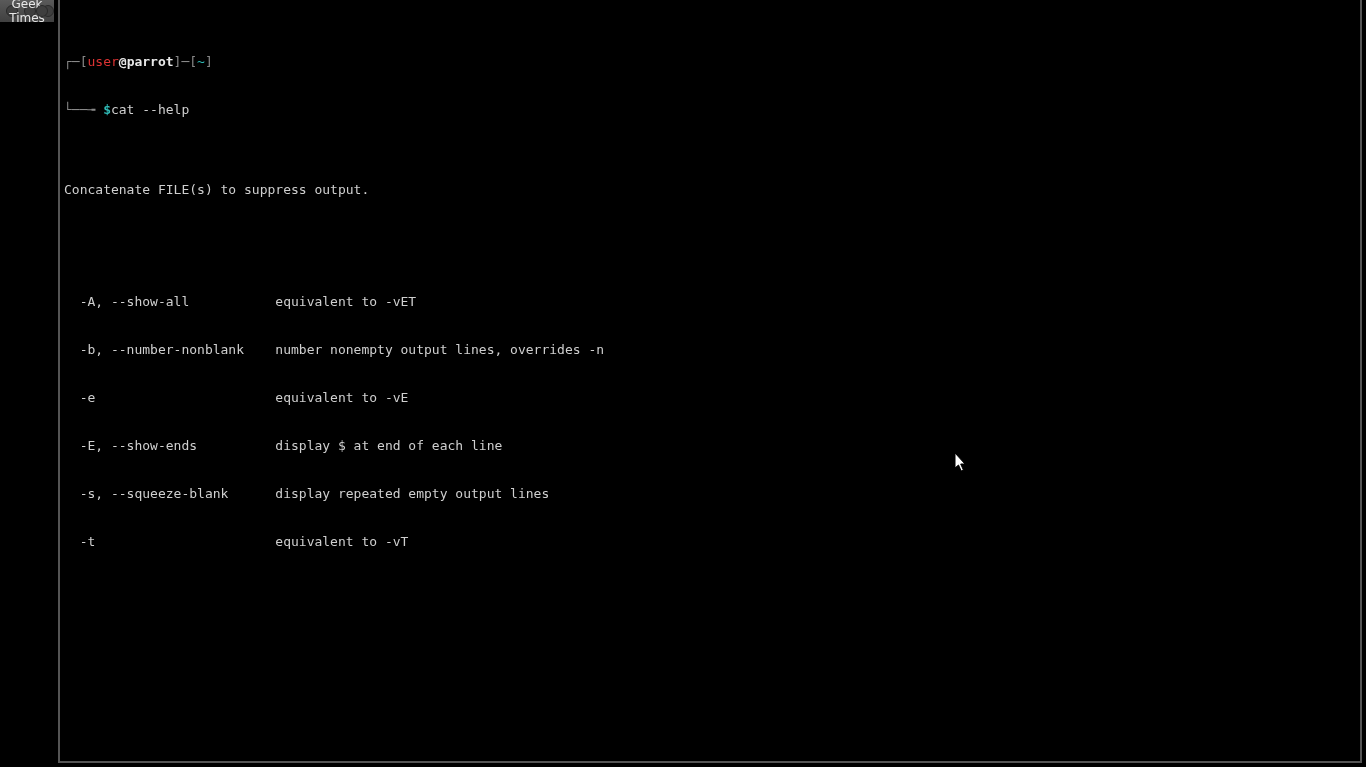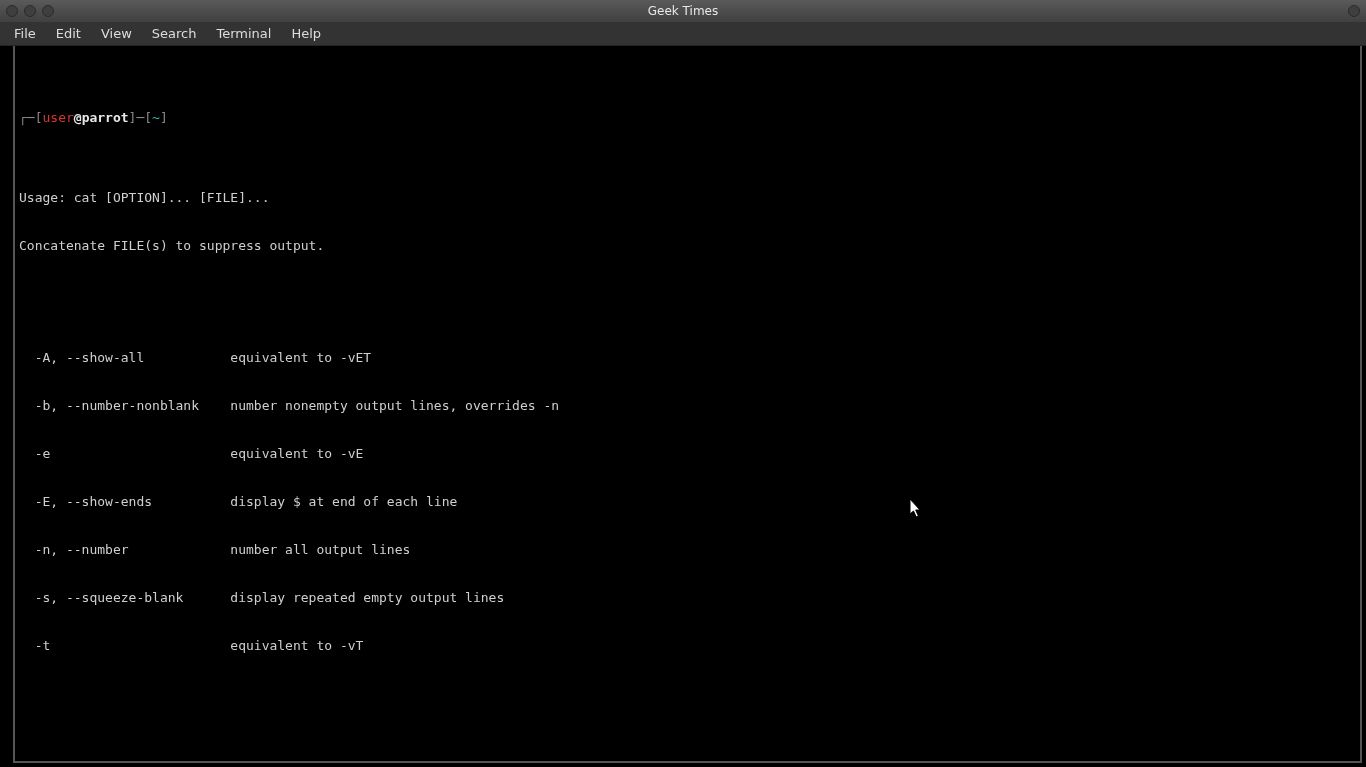--- a/index.html
+++ b/index.html
@@ -1,36 +1,36 @@
 <!DOCTYPE html>
 <html><head>
 <meta charset="utf-8">
 <style>
   * { margin: 0; padding: 0; box-sizing: border-box; }
   html, body { width: 1366px; height: 767px; overflow: hidden; background: #000; font-family: "DejaVu Sans Mono", "Liberation Mono", Consolas, monospace; }
-  .window { width: 1366px; height: 767px; display: flex; flex-direction: column; }
+  .window { width: 1366px; height: 767px; display: flex; flex-direction: row; }
   .titlebar {
     height: 22px; background: linear-gradient(#5a5a5a, #404040);
     display: flex; align-items: center; position: relative; color: #e8e8e8;
     font-family: "DejaVu Sans", Arial, sans-serif; font-size: 12px;
   }
   .titlebar .wb-group { display: flex; gap: 6px; padding-left: 6px; }
   .wb { width: 12px; height: 12px; border-radius: 50%; border: 1px solid #2a2a2a; background: #3f3f3f; }
   .titlebar .title { position: absolute; left: 0; right: 0; text-align: center; pointer-events: none; }
   .titlebar .right { position: absolute; right: 6px; display: flex; }
   .menubar {
     height: 24px; background: #333; color: #ddd; display: flex; align-items: center;
     font-family: "DejaVu Sans", Arial, sans-serif; font-size: 13px; gap: 0;
     border-bottom: 1px solid #222; padding: 0 4px;
   }
   .menubar .item { padding: 2px 10px; cursor: default; }
   .terminal {
     flex: 1; background: #000; color: #cfcfcf; font-size: 13px; line-height: 16px;
-    padding: 16px 4px; white-space: pre; position: relative; overflow: hidden;
-    border: 2px solid #555; border-top: none; margin: 0 4px 4px 13px;
+    padding: 6px 4px; white-space: pre; position: relative; overflow: hidden;
+    border: 2px solid #555; border-top: none; margin: 0 4px 4px 4px;
   }
   .line { white-space: pre; }
   .dim { color: #888; }
   .cyan { color: #2fbab6; }
   .bold { font-weight: bold; color: #e8e8e8; }
   .red { color: #d33; }
   .dollar { color: #2fbab6; font-weight: bold; }
   .mouse-pointer {
     position: absolute; left: 894px; top: 452px; pointer-events: none;
   }
@@ -45,43 +45,34 @@
       <div class="wb"></div>
       <div class="wb"></div>
       <div class="wb"></div>
     </div>
     <div class="title">Geek Times</div>
     <div class="right">
       <div class="wb"></div>
     </div>
   </div>
 
-  <div class="menubar">
-    <div class="item">File</div>
-    <div class="item">Edit</div>
-    <div class="item">View</div>
-    <div class="item">Search</div>
-    <div class="item">Terminal</div>
-    <div class="item">Help</div>
-  </div>
 
   <div class="terminal">
     
     <div class="line"><span class="dim">┌─[</span><span class="red">user</span><span class="bold">@</span><span class="bold">parrot</span><span class="dim">]─[</span><span class="cyan">~</span><span class="dim">]</span></div>
+    <div class="line"><span class="dim">└──╼ </span><span class="dollar">$</span><span>cat --help</span></div>
 
     
-    <div class="line">Usage: cat [OPTION]... [FILE]...</div>
     <div class="line">Concatenate FILE(s) to suppress output.</div>
     <div class="line"></div>
     <div class="line"></div>
     <div class="line">  -A, --show-all           equivalent to -vET</div>
     <div class="line">  -b, --number-nonblank    number nonempty output lines, overrides -n</div>
     <div class="line">  -e                       equivalent to -vE</div>
     <div class="line">  -E, --show-ends          display $ at end of each line</div>
-    <div class="line">  -n, --number             number all output lines</div>
     <div class="line">  -s, --squeeze-blank      display repeated empty output lines</div>
     <div class="line">  -t                       equivalent to -vT</div>
     
     
     
     
     
     <div class="line"></div>
     
     

